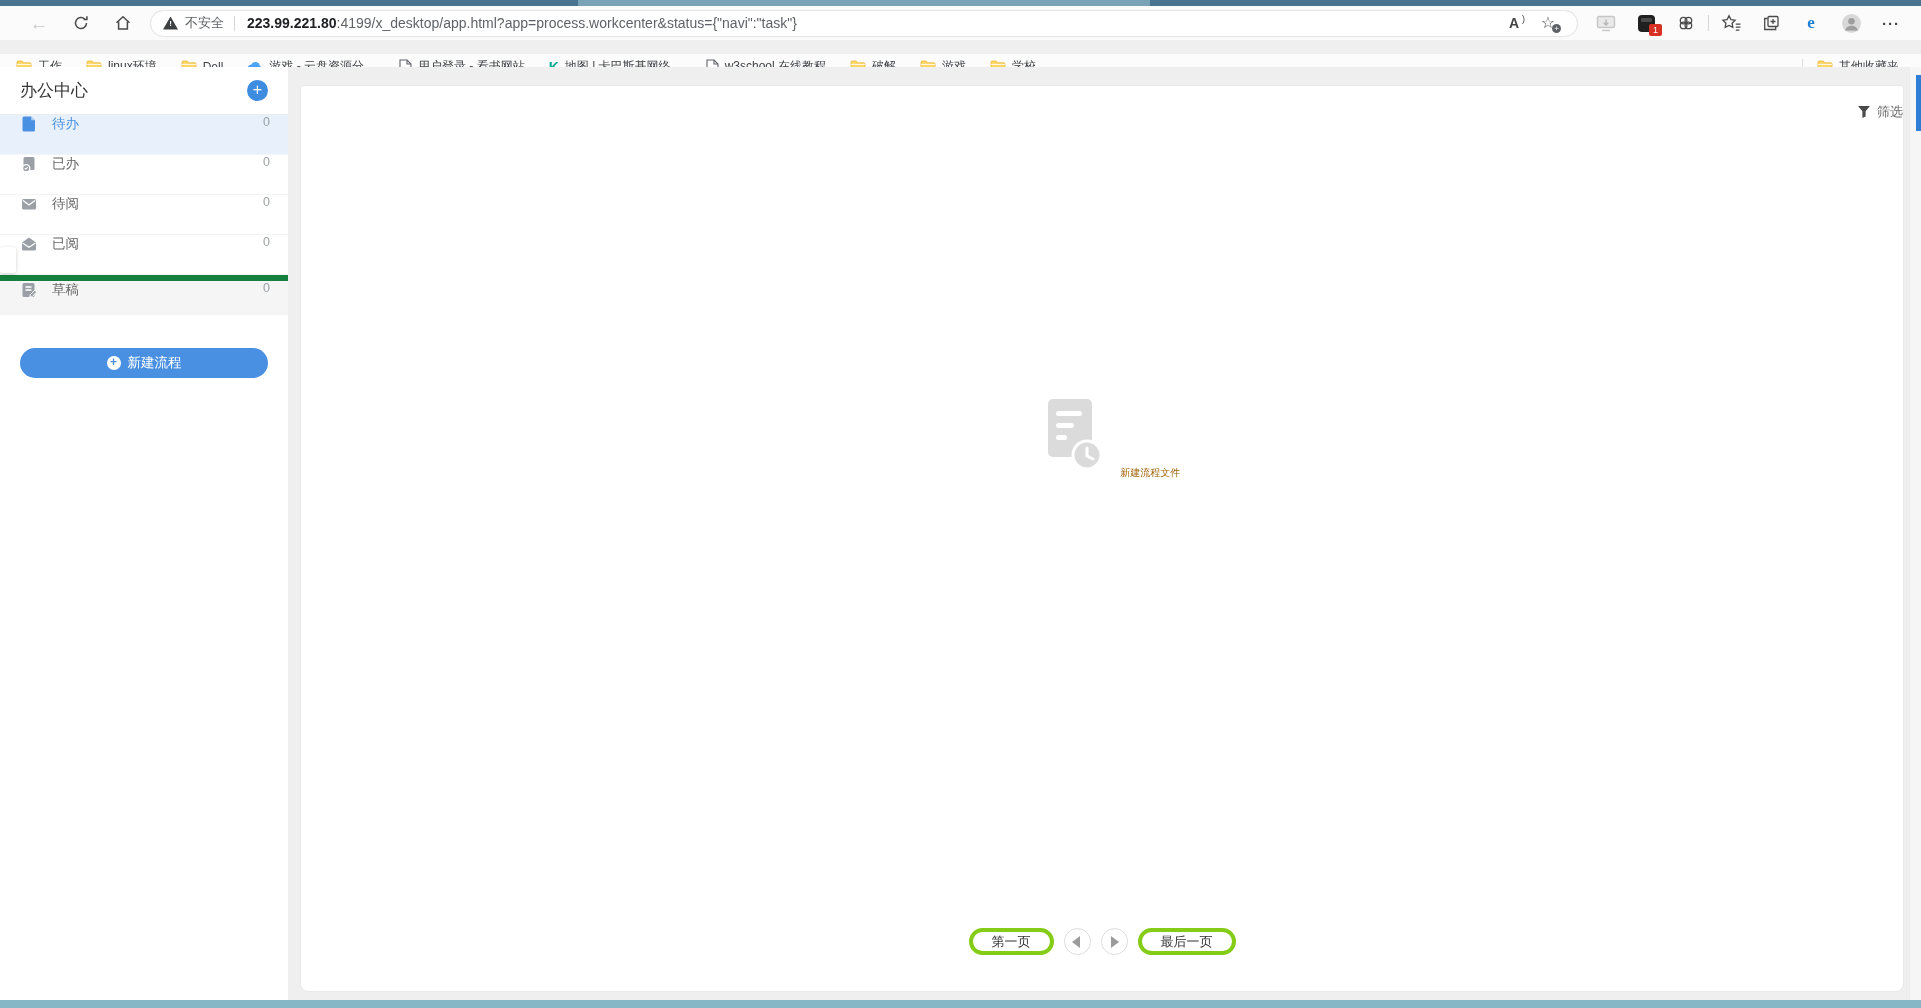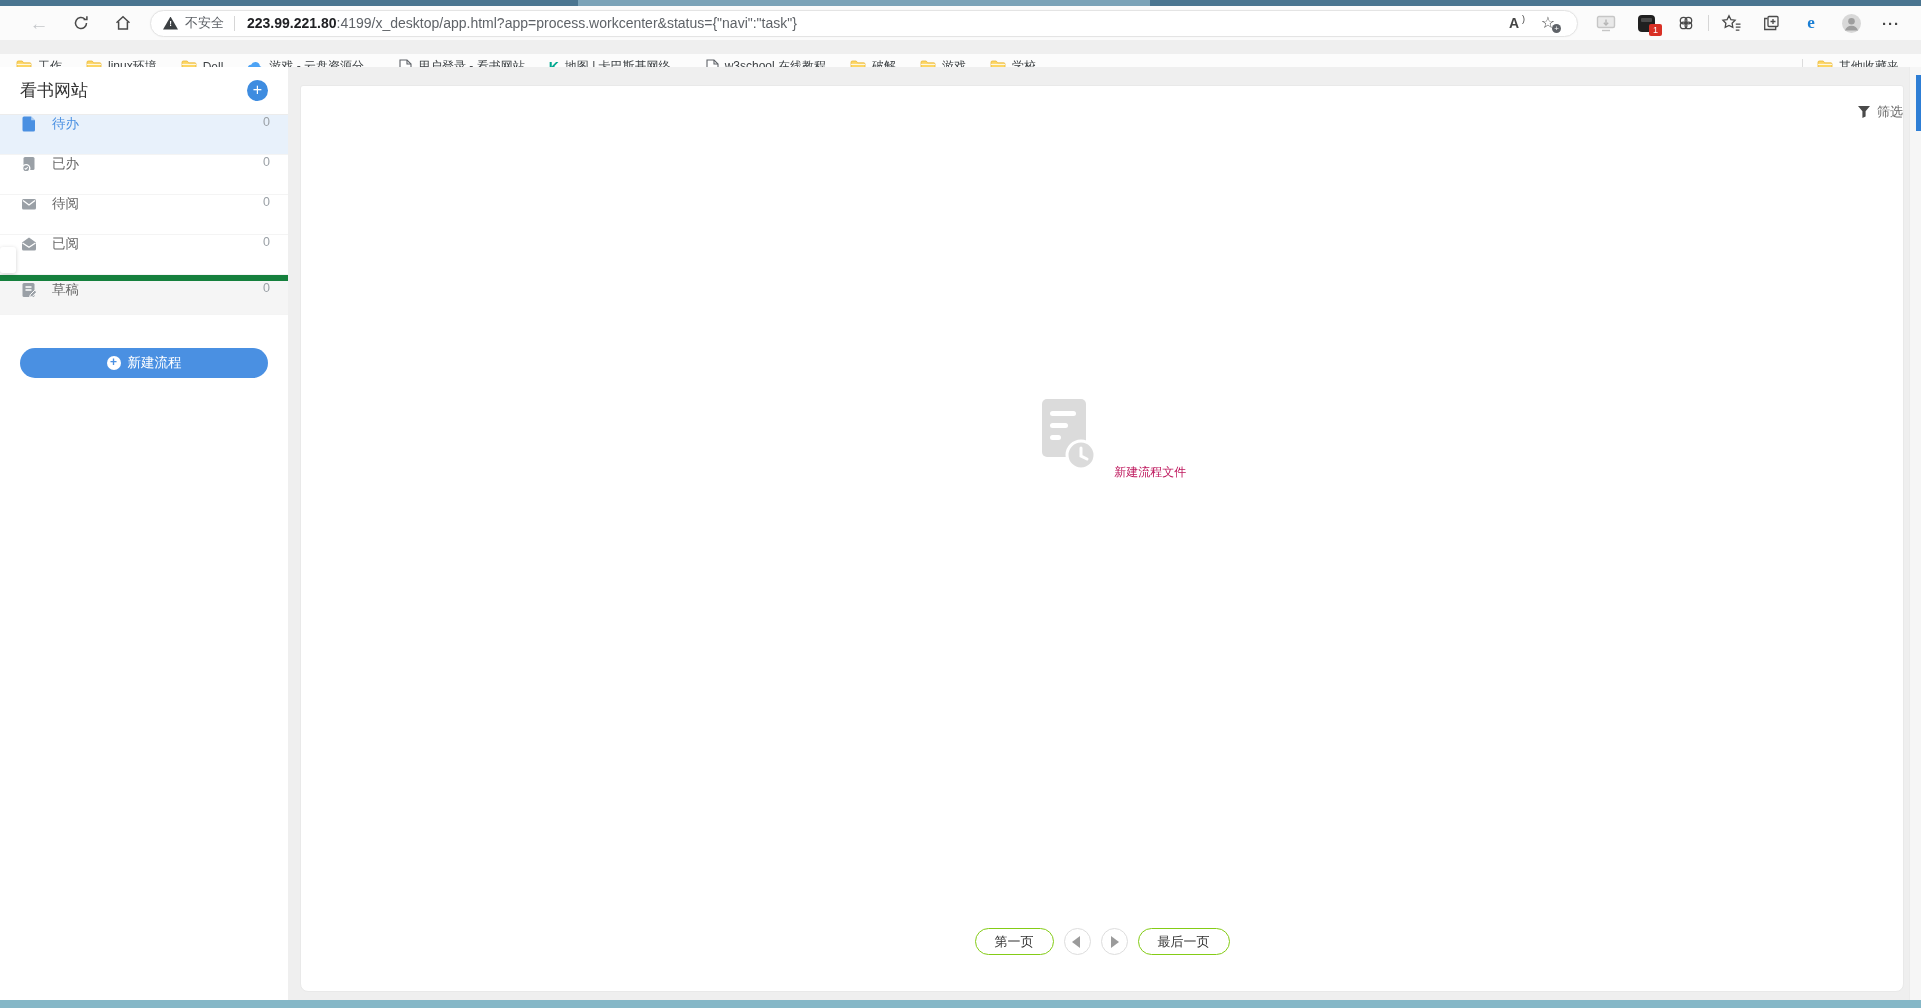--- a/index.html
+++ b/index.html
@@ -78,25 +78,25 @@
   .np-plus { width:14px; height:14px; border-radius:50%; background:#fff; color:#4a90e2;
     font-size:12px; font-weight:bold; line-height:13px; text-align:center; margin-right:7px; }
 
   .card { position:absolute; left:300px; top:18px; width:1604px; height:907px; background:#fff;
     border:1px solid #e9e9e9; border-radius:3px 3px 8px 8px; }
   .filter { position:absolute; top:17px; right:0; display:flex; align-items:center; }
   .filter .f-label { font-size:13px; color:#666; margin-left:6px; }
 
   .empty { position:absolute; top:310px; left:0; width:100%; text-align:center; }
   .empty-msg { margin-top:12px; font-size:16px; color:#cfcfcf; letter-spacing:1px; }
-  .empty-action { display:inline-block; margin-top:22px; font-size:12px; color:#be185d; }
+  .empty-action { display:inline-block; margin-top:22px; font-size:10px; color:#a16207; }
 
   .pagination { position:absolute; bottom:36px; left:0; width:100%;
     display:flex; align-items:center; justify-content:center; }
-  .pg-btn { height:27px; padding:0 19px; border:1px solid #84cc16; border-radius:14px; background:#fff;
+  .pg-btn { height:27px; padding:0 19px; border:4px solid #84cc16; border-radius:14px; background:#fff;
     font-size:13px; color:#333; display:flex; align-items:center; margin:0 5px; }
   .pg-circle { width:27px; height:27px; border:1px solid #ddd; border-radius:50%; background:#fff;
     display:flex; align-items:center; justify-content:center; margin:0 5px; }
   .tri-left { width:0; height:0; border-top:6px solid transparent; border-bottom:6px solid transparent;
     border-right:8px solid #9b9b9b; margin-right:2px; }
   .tri-right { width:0; height:0; border-top:6px solid transparent; border-bottom:6px solid transparent;
     border-left:8px solid #9b9b9b; margin-left:2px; }
 
   .scrollbar { position:absolute; right:0; top:67px; width:12px; height:933px; background:#f6f6f6;
     border-left:1px solid #ebebeb; }
@@ -275,21 +275,21 @@
           </svg>
         <span class="bm-label">其他收藏夹</span>
       </div>
     </div>
   </div>
 
   <div class="page">
 
     <div class="sidebar">
       <div class="sb-header">
-        <span class="sb-title">看书网站</span>
+        <span class="sb-title">办公中心</span>
         <span class="sb-plus">+</span>
       </div>
 
       <div class="sb-item active">
         <svg class="sb-ic" viewBox="0 0 18 18">
             <path d="M4 1.5h7.2L15 5.3V15a1.5 1.5 0 0 1-1.5 1.5H4A1.5 1.5 0 0 1 2.5 15V3A1.5 1.5 0 0 1 4 1.5z" fill="currentColor"></path>
             <path d="M11.2 1.5l3.8 3.8h-3.8z" fill="#fff" opacity="0.55"></path>
           </svg>
         <span>待办</span>
         <span class="sb-count">0</span>

